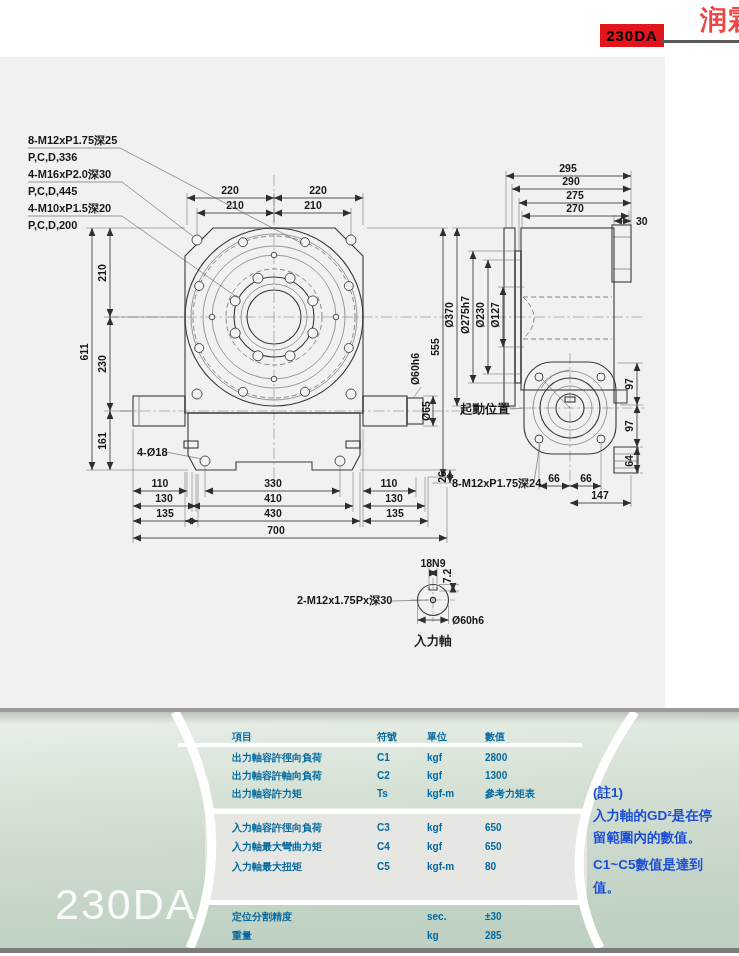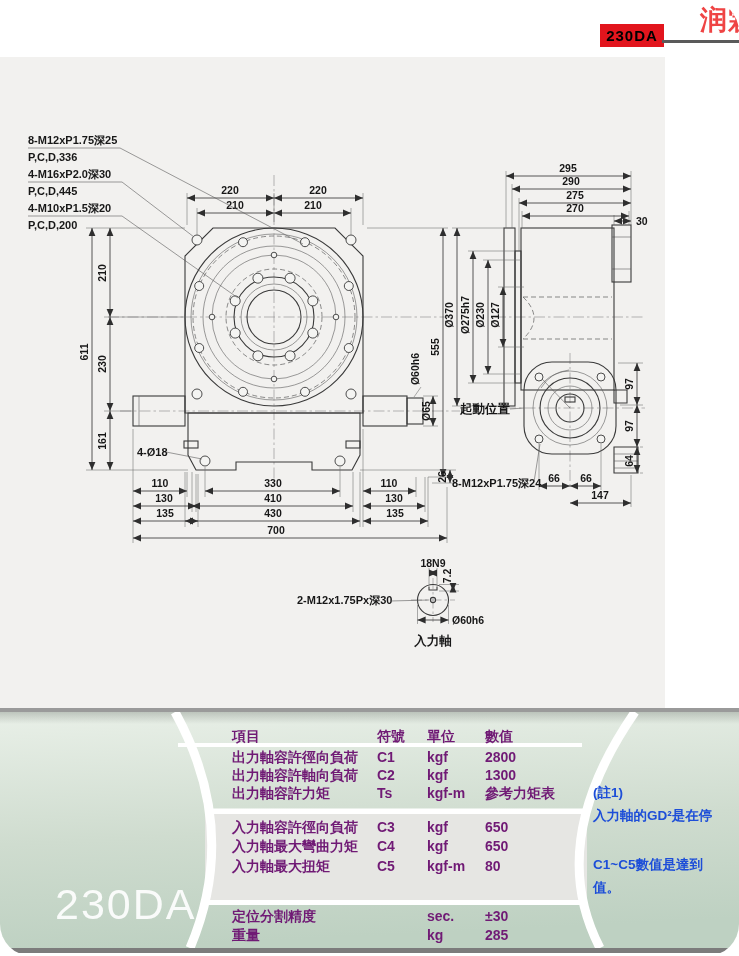--- a/index.html
+++ b/index.html
@@ -1,17 +1,17 @@
 <!DOCTYPE html>
 <html><head>
 <meta charset="utf-8">
 <style>
   html,body{margin:0;padding:0;background:#fff;}
   .page{position:relative;width:739px;height:956px;background:#ffffff;overflow:hidden;
-        font-family:"Liberation Sans","DejaVu Sans",sans-serif;border-radius:32px;}
+        font-family:"Liberation Sans","DejaVu Sans",sans-serif;}
   
   .model-badge{position:absolute;left:600px;top:24px;width:64px;height:23px;background:#e2151d;
 Expand     color:#fff;font-weight:bold;font-size:15px;text-align:center;line-height:23px;letter-spacing:1px;}
   .brand{position:absolute;left:700px;top:2px;width:62px;height:38px;
      font-family:"Liberation Serif","DejaVu Serif",serif;font-weight:bold;font-size:27px;color:#ef4444;letter-spacing:1px;}
   .header-rule{position:absolute;left:662px;top:40px;width:77px;height:3px;background:#5a5a5a;}
   
   .drawing{position:absolute;left:0;top:57px;width:665px;height:651px;background:#f2f1ef;}
   svg{display:block}
   .ol{fill:none;stroke:#3a3a3a;stroke-width:1.1;}
@@ -26,21 +26,21 @@
   .cjk{font:bold 12.5px "Liberation Sans","DejaVu Sans",sans-serif;fill:#171717;}
   
   .panel{position:absolute;left:0;top:708px;width:739px;height:248px;}
   .bar-top{position:absolute;left:0;top:0;width:739px;height:4px;background:#9a9a9a;}
   .bar-bottom{position:absolute;left:0;top:240px;width:739px;height:5px;background:#7c7c7c;}
   .panel-bg{position:absolute;left:0;top:4px;width:739px;height:236px;}
   .big-model{position:absolute;left:55px;top:172px;width:150px;font-size:43px;font-weight:400;
      color:rgba(255,255,255,.9);letter-spacing:2px;}
   .thead,.trow{position:absolute;left:232px;width:335px;display:grid;
      grid-template-columns:145px 50px 58px 82px;height:19px;line-height:19px;
-     font-weight:bold;font-size:14px;color:#701a75;white-space:nowrap;}
+     font-weight:bold;font-size:10px;color:#0369a1;white-space:nowrap;}
   .notes{position:absolute;left:593px;width:145px;color:#1d4ed8;}
   .note-line{font-size:13.5px;font-weight:bold;line-height:22.5px;white-space:nowrap;}
 </style>
 </head>
 <body>
 
 <div class="page">
 
   <div class="model-badge">230DA</div>
   <div class="brand">润霖</div>
@@ -426,20 +426,21 @@
     <div class="trow" style="top:218px">
       <span>重量</span>
         <span></span>
         <span>kg</span>
         <span>285</span>
     </div>
 
     <div class="notes" style="top:74px">
       <div class="note-line">(註1)</div>
       <div class="note-line">入力軸的GD²是在停</div>
+      <div class="note-line">留範圍內的數值。</div>
     </div>
     <div class="notes" style="top:146px">
       <div class="note-line">C1~C5數值是達到</div>
       <div class="note-line">值。</div>
     </div>
 
     <div class="bar-bottom"></div>
   </section>
 
 </div>

